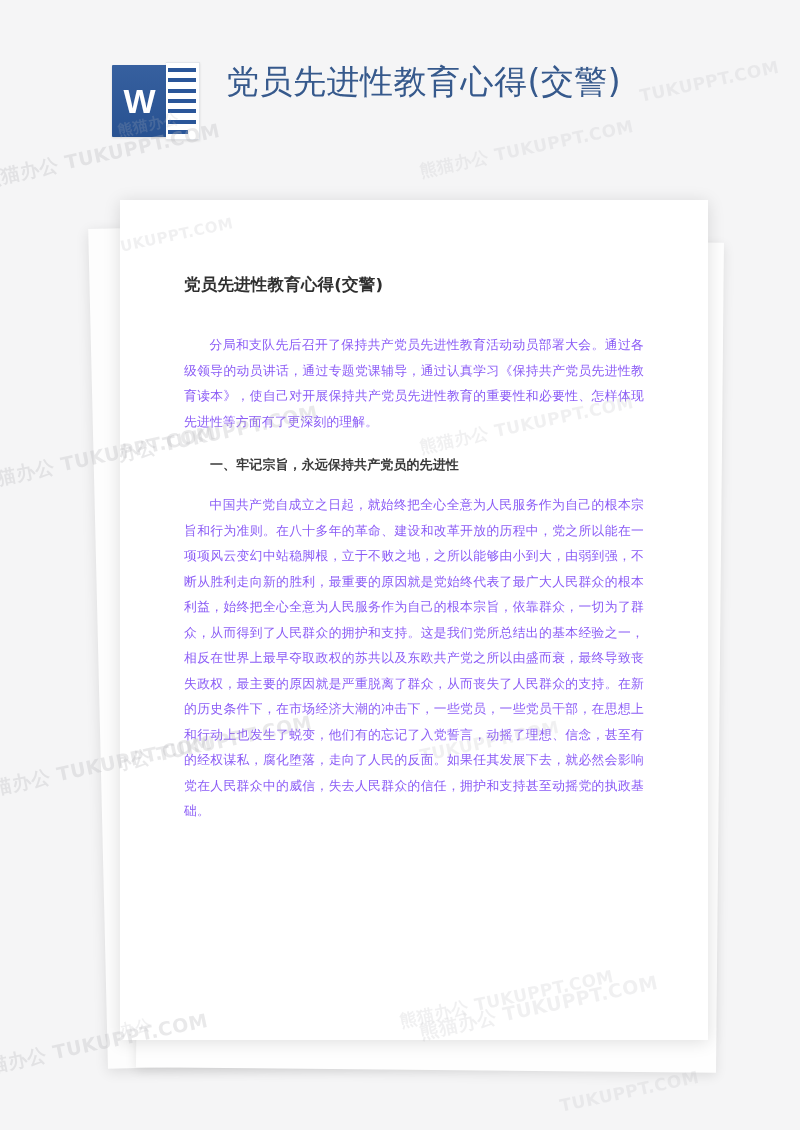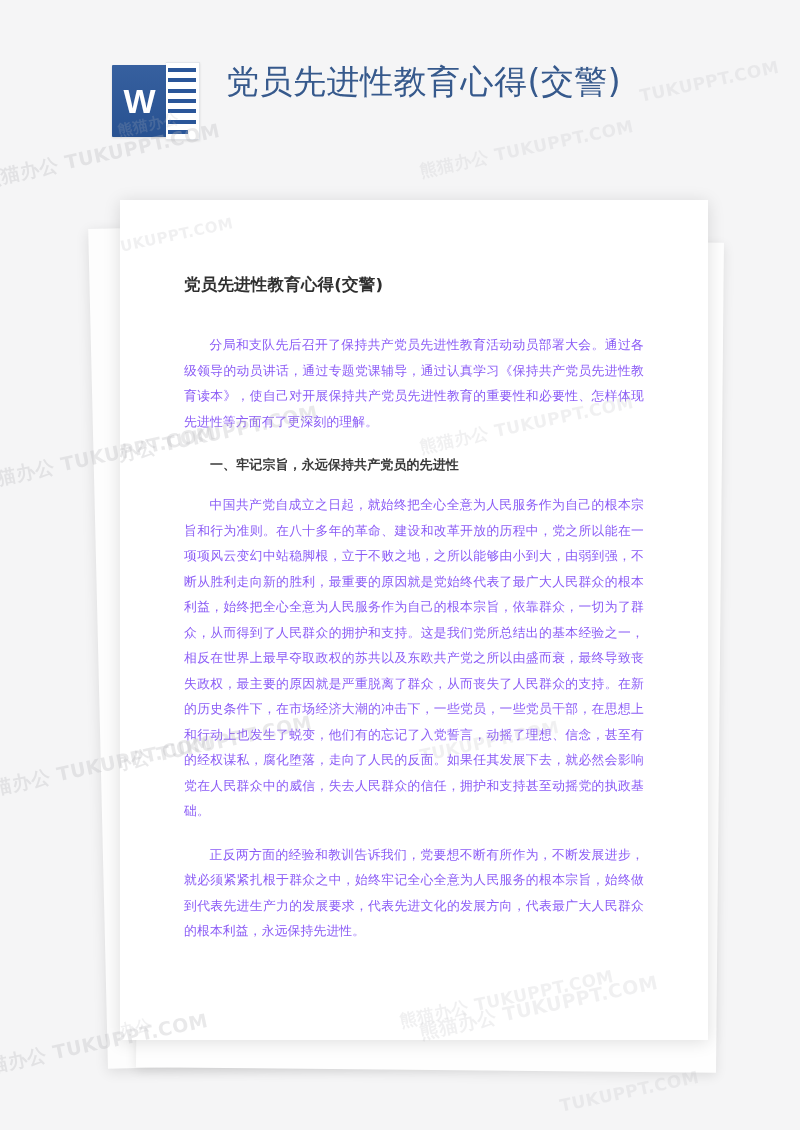--- a/index.html
+++ b/index.html
@@ -246,18 +246,17 @@
       <div class="wm mid faint" style="left:280px; top:810px;">熊猫办公 TUKUPPT.COM</div>
       <div class="wm sm faint" style="left:-30px; top:828px;">熊猫办公</div>
     </div>
 
     <div class="paper-inner">
       <div class="doc-h1">党员先进性教育心得(交警)</div>
       <div id="doc-blocks">
           <div class="doc-p">分局和支队先后召开了保持共产党员先进性教育活动动员部署大会。通过各级领导的动员讲话，通过专题党课辅导，通过认真学习《保持共产党员先进性教育读本》，使自己对开展保持共产党员先进性教育的重要性和必要性、怎样体现先进性等方面有了更深刻的理解。</div>
           <div class="doc-h2">一、牢记宗旨，永远保持共产党员的先进性</div>
           <div class="doc-p">中国共产党自成立之日起，就始终把全心全意为人民服务作为自己的根本宗旨和行为准则。在八十多年的革命、建设和改革开放的历程中，党之所以能在一项项风云变幻中站稳脚根，立于不败之地，之所以能够由小到大，由弱到强，不断从胜利走向新的胜利，最重要的原因就是党始终代表了最广大人民群众的根本利益，始终把全心全意为人民服务作为自己的根本宗旨，依靠群众，一切为了群众，从而得到了人民群众的拥护和支持。这是我们党所总结出的基本经验之一，相反在世界上最早夺取政权的苏共以及东欧共产党之所以由盛而衰，最终导致丧失政权，最主要的原因就是严重脱离了群众，从而丧失了人民群众的支持。在新的历史条件下，在市场经济大潮的冲击下，一些党员，一些党员干部，在思想上和行动上也发生了蜕变，他们有的忘记了入党誓言，动摇了理想、信念，甚至有的经权谋私，腐化堕落，走向了人民的反面。如果任其发展下去，就必然会影响党在人民群众中的威信，失去人民群众的信任，拥护和支持甚至动摇党的执政基础。</div>
-          <div class="doc-p">正反两方面的经验和教训告诉我们，党要想不断有所作为，不断发展进步，就必须紧紧扎根于群众之中，始终牢记全心全意为人民服务的根本宗旨，始终做到代表先进生产力的发展要求，代表先进文化的发展方向，代表最广大人民群众的根本利益，永远保持先进性。</div>
         </div>
     </div>
   </div>
 
 </div>
 
 </body></html>

